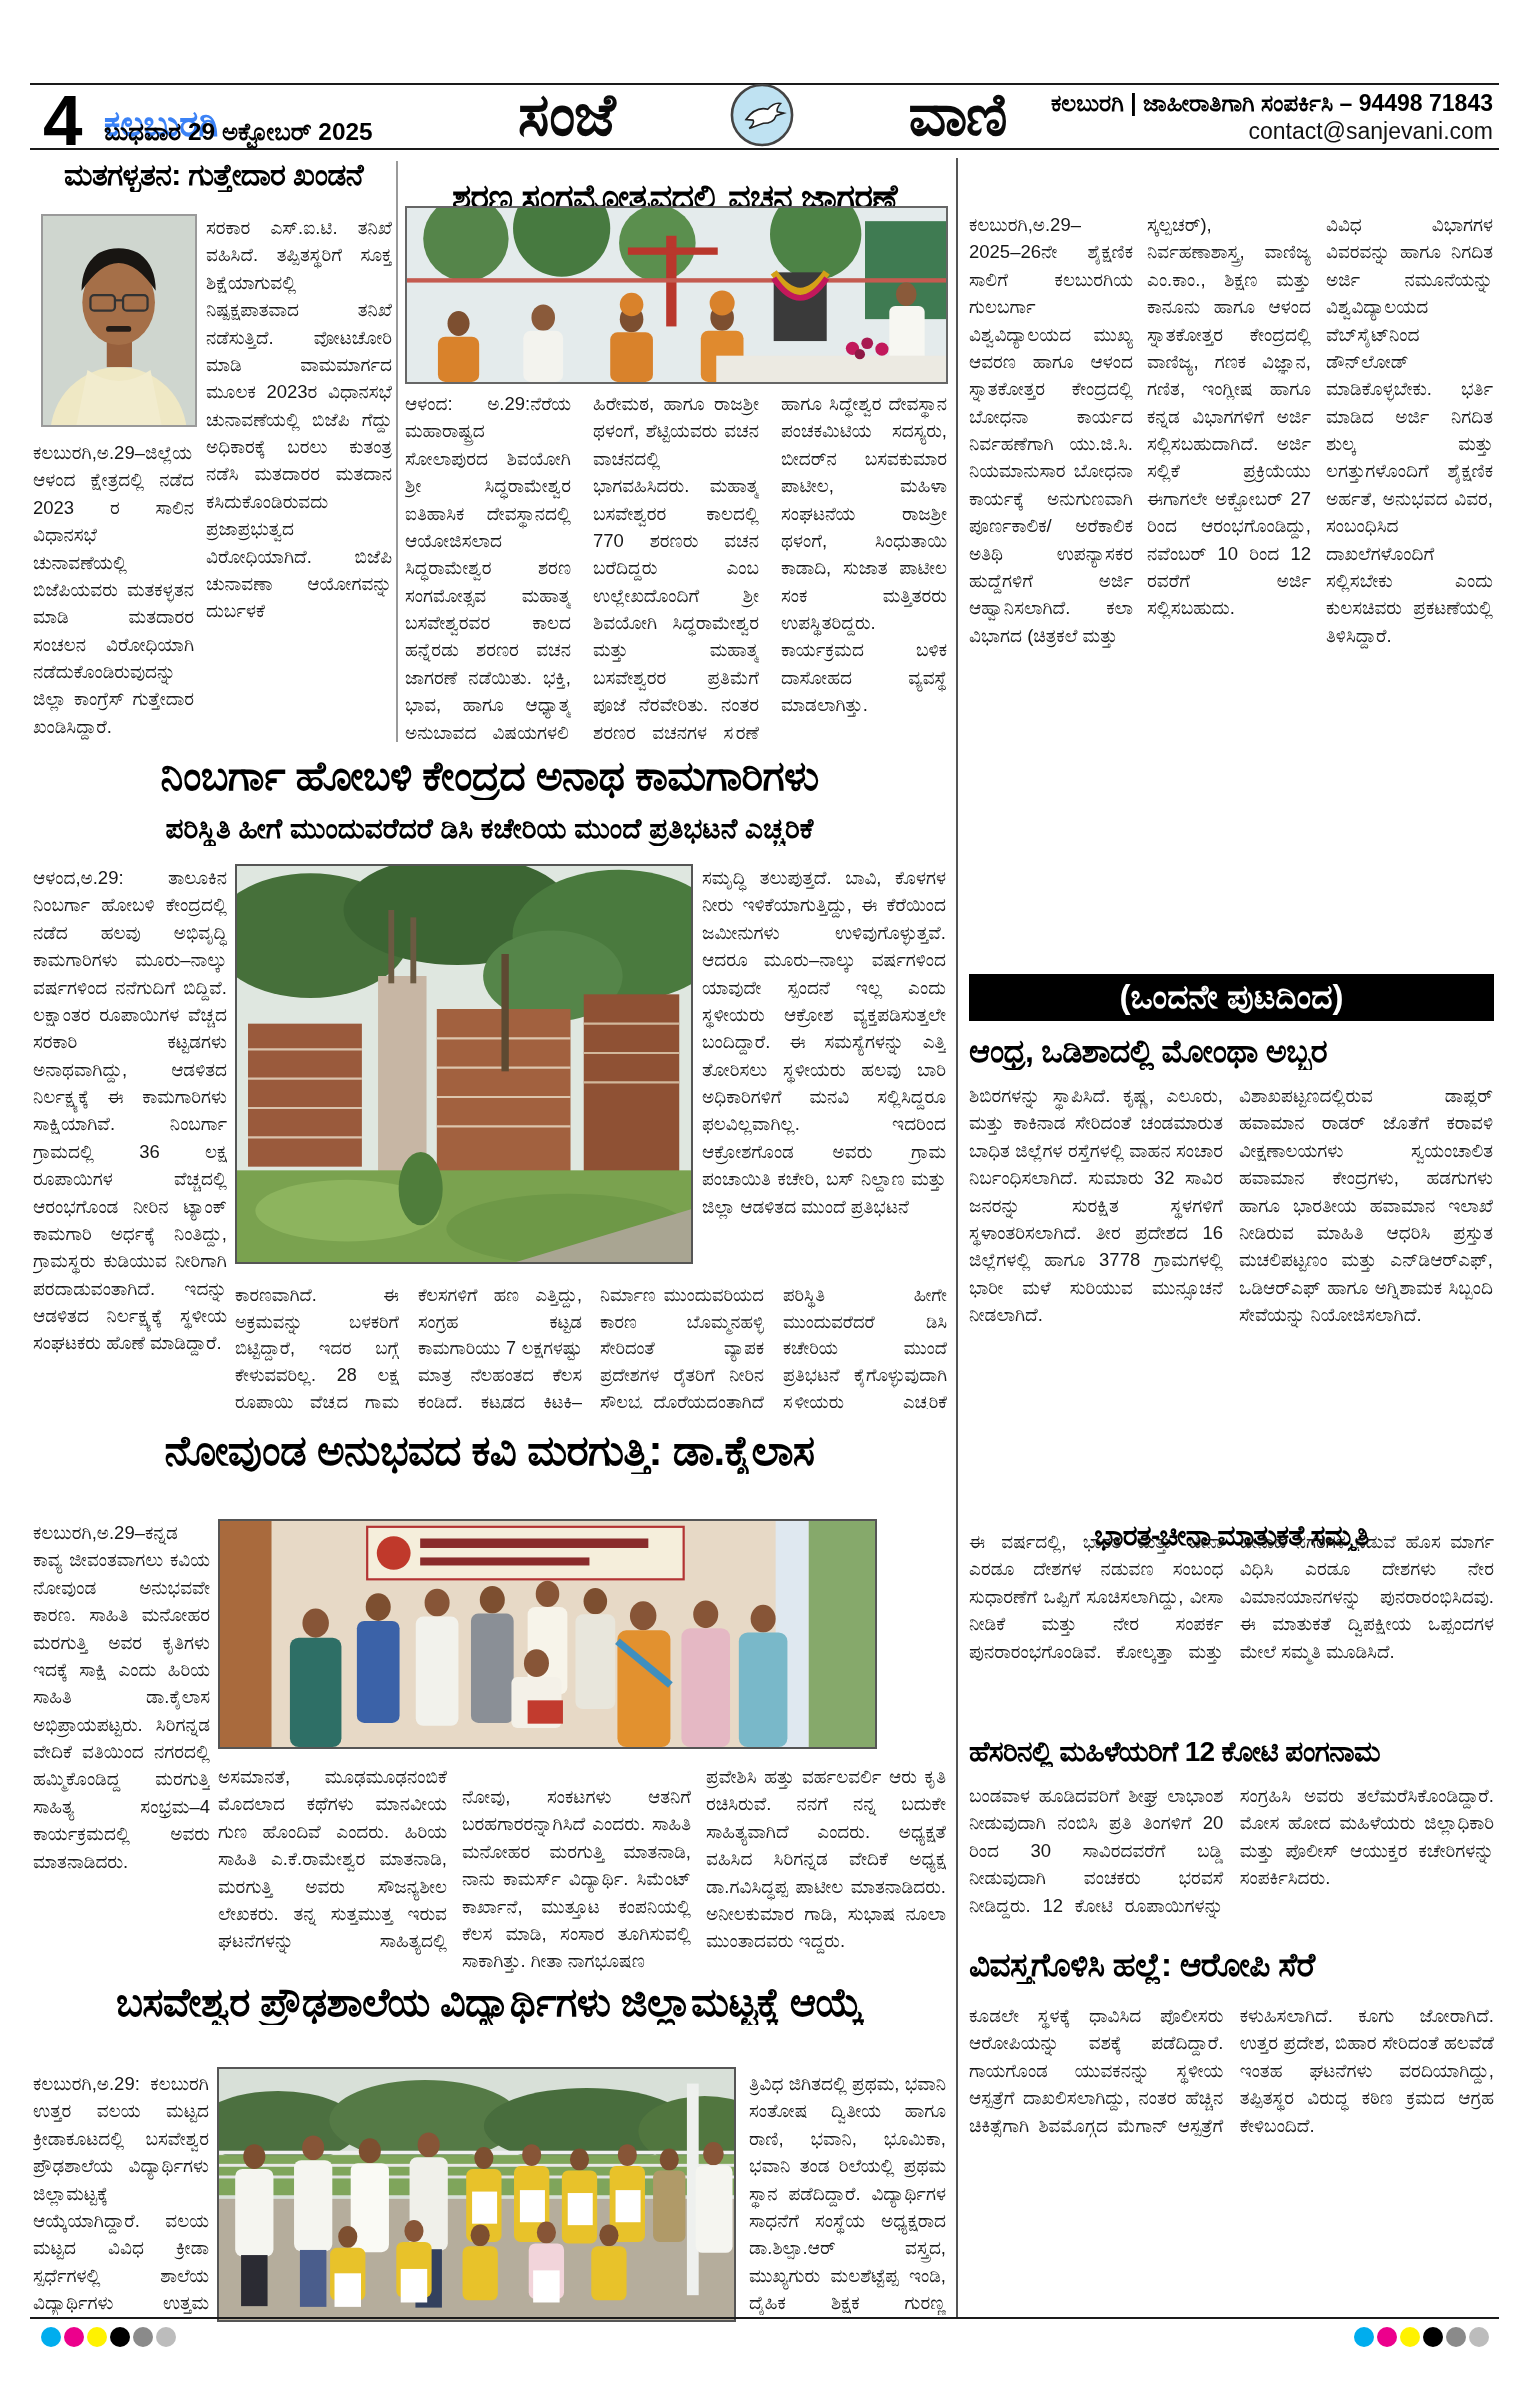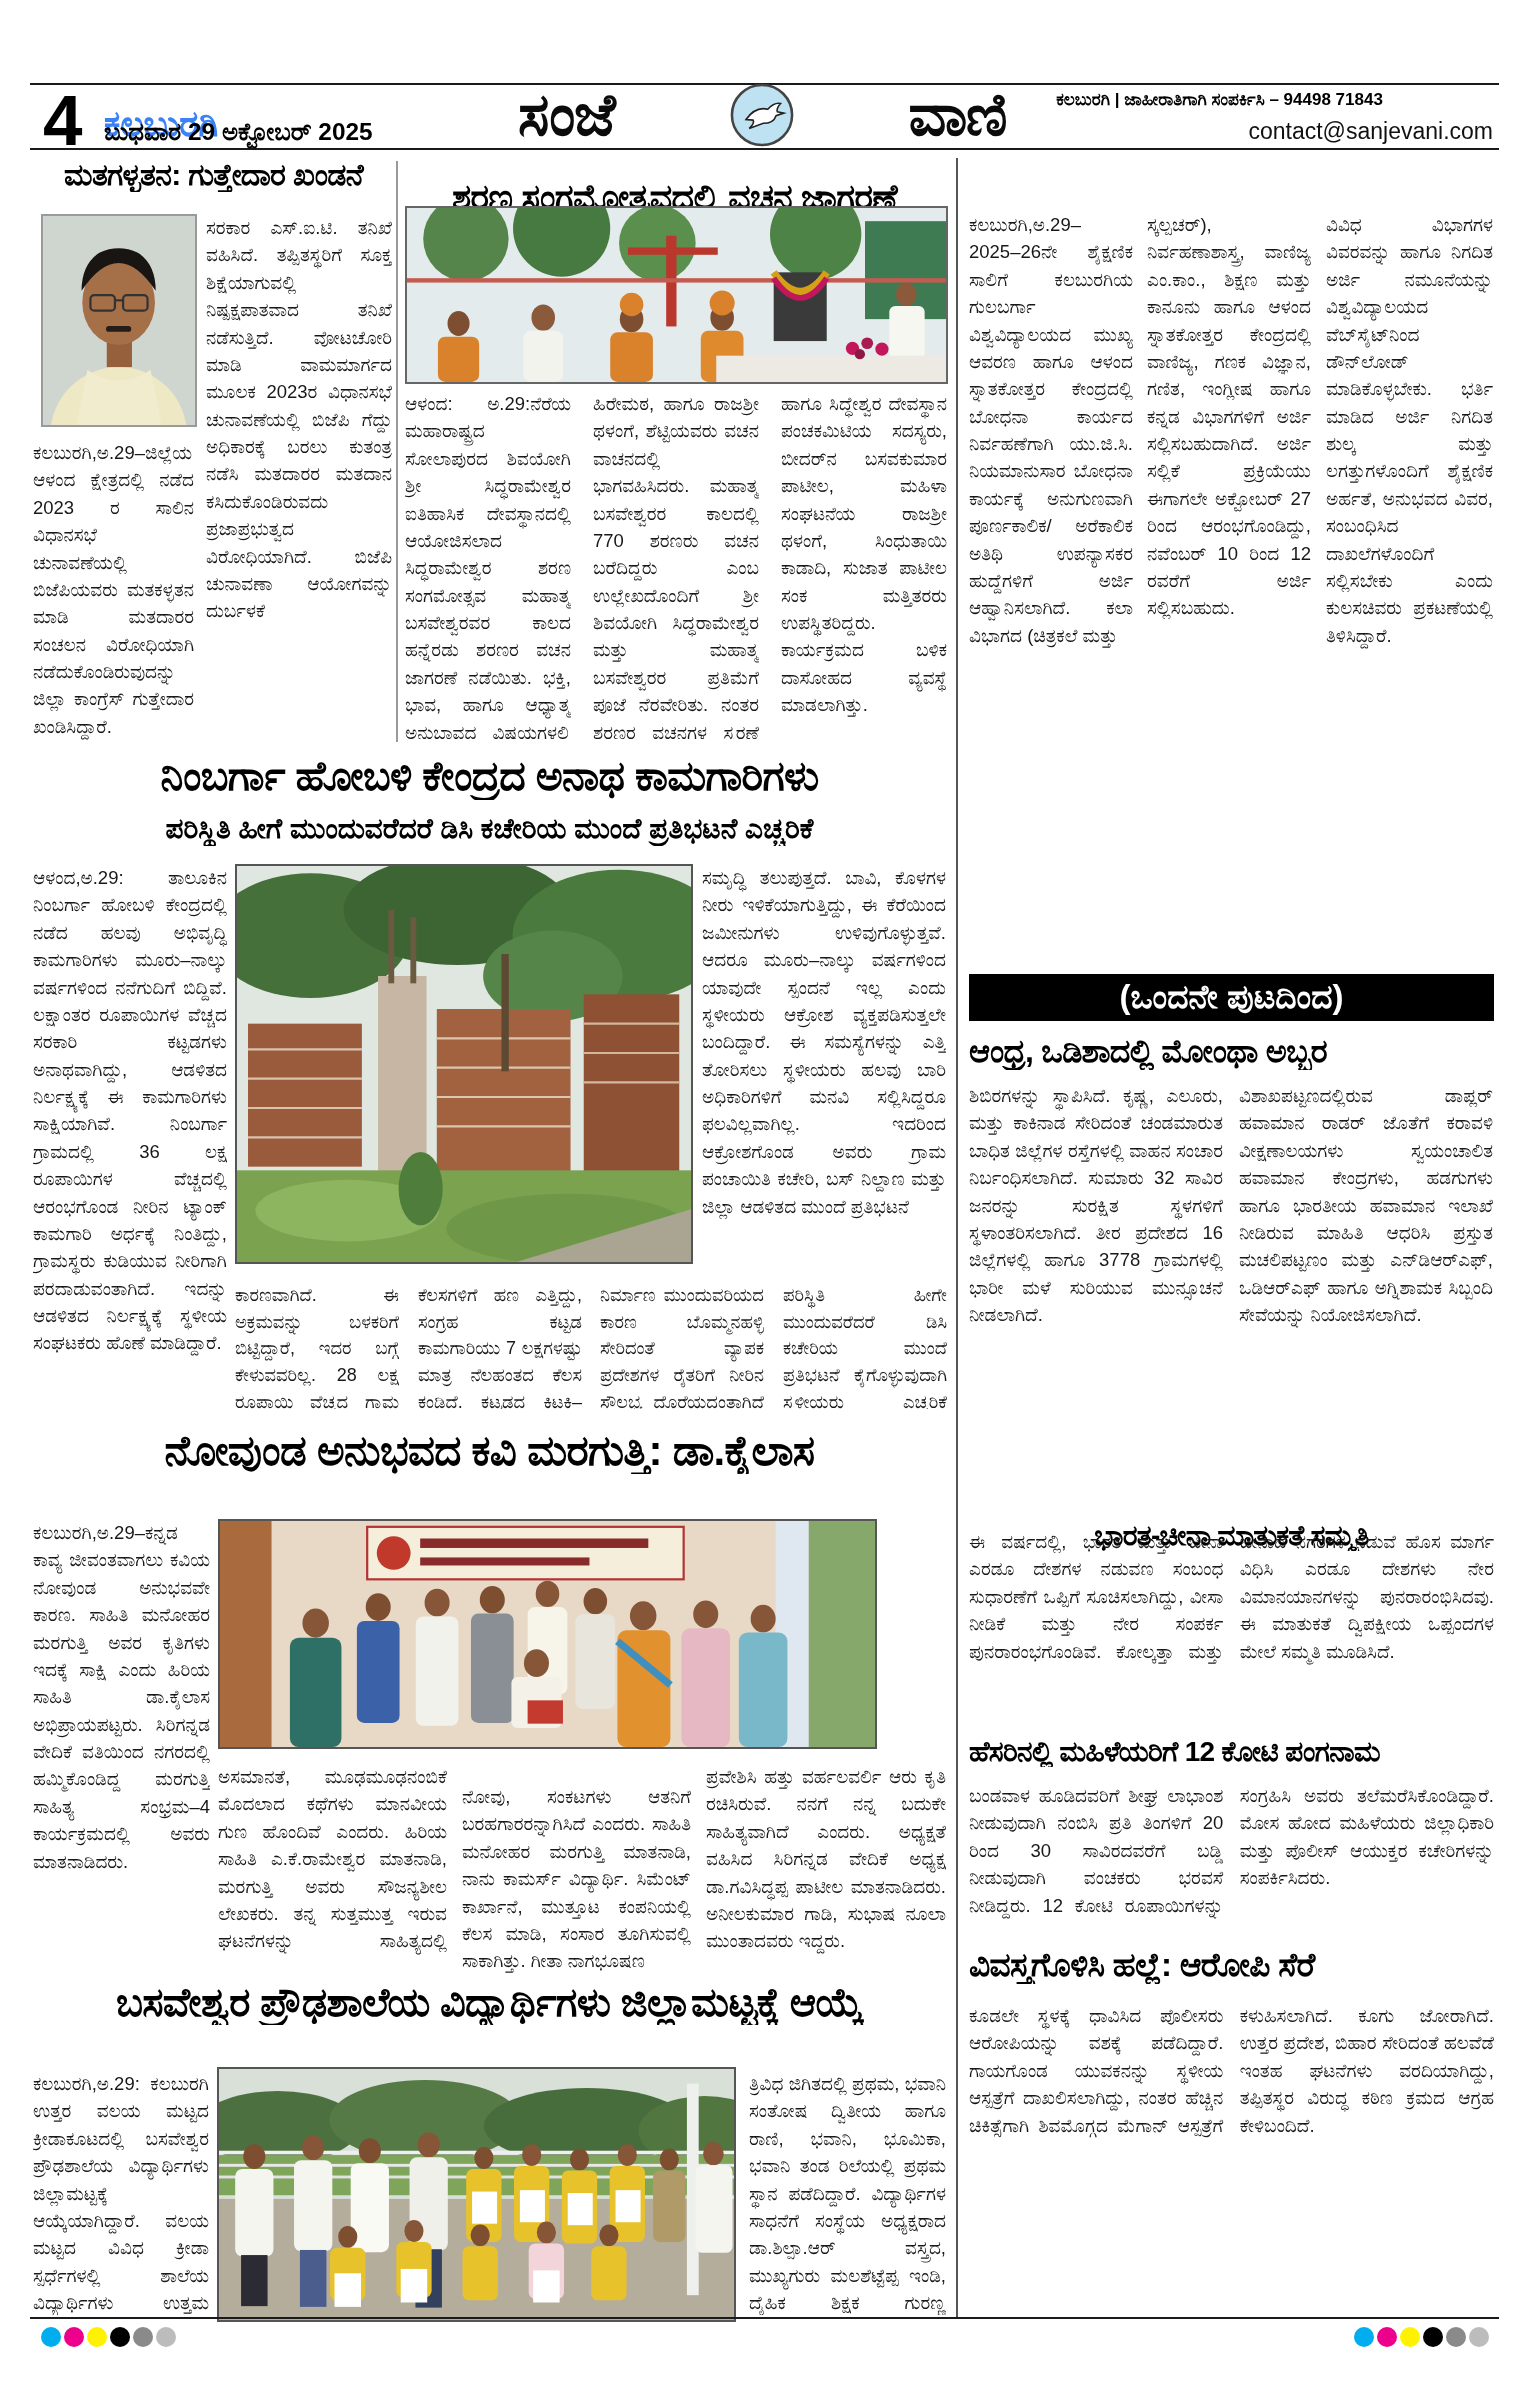--- a/index.html
+++ b/index.html
@@ -40,21 +40,21 @@
     <span class="mast-txt">ಸಂಜೆ</span>
     <span class="dove">
       <svg viewBox="0 0 100 100">
         <circle cx="50" cy="50" r="47" fill="#bfe2f2" stroke="#444" stroke-width="4"></circle>
         <path d="M25 57 Q40 36 59 41 Q69 30 79 32 Q72 40 74 45 L84 47 L72 51 Q68 63 52 63 L30 71 Q39 63 36 58 Z" fill="#ffffff" stroke="#222" stroke-width="2.5"></path>
       </svg>
     </span>
     <span class="mast-txt">ವಾಣಿ</span>
   </div>
 
-  <div class="abs" style="left:946px;top:90px;width:547px;text-align:center;font-size:17px;font-weight:700;color:#000;">ಕಲಬುರಗಿ   |   ಜಾಹೀರಾತಿಗಾಗಿ ಸಂಪರ್ಕಿಸಿ – 94498 71843</div>
+  <div class="abs" style="left:946px;top:90px;width:547px;text-align:right;font-size:23px;font-weight:700;color:#000;">ಕಲಬುರಗಿ   |   ಜಾಹೀರಾತಿಗಾಗಿ ಸಂಪರ್ಕಿಸಿ – 94498 71843</div>
   <div class="abs" style="left:946px;top:118px;width:547px;text-align:right;font-size:23px;color:#111;">contact@sanjevani.com</div>
 
   <div class="abs vline" style="left:396px;top:161px;width:1.5px;height:581px;background:#9a9a9a;"></div>
   <div class="abs vline" style="left:956px;top:158px;width:1.5px;height:2159px;background:#555;"></div>
 
   <div class="abs hl wrap" style="left:33px;top:158px;width:361px;font-size:30px;">ಮತಗಳ್ಳತನ: ಗುತ್ತೇದಾರ ಖಂಡನೆ</div>
   <div class="abs photo" style="left:41px;top:214px;width:152px;height:209px;border-color:#9a9a9a;">
     <svg viewBox="0 0 205 285" preserveAspectRatio="none">
       <rect width="205" height="285" fill="#cfd6cf"></rect>
       <ellipse cx="102" cy="298" rx="92" ry="92" fill="#efe8c4"></ellipse>

